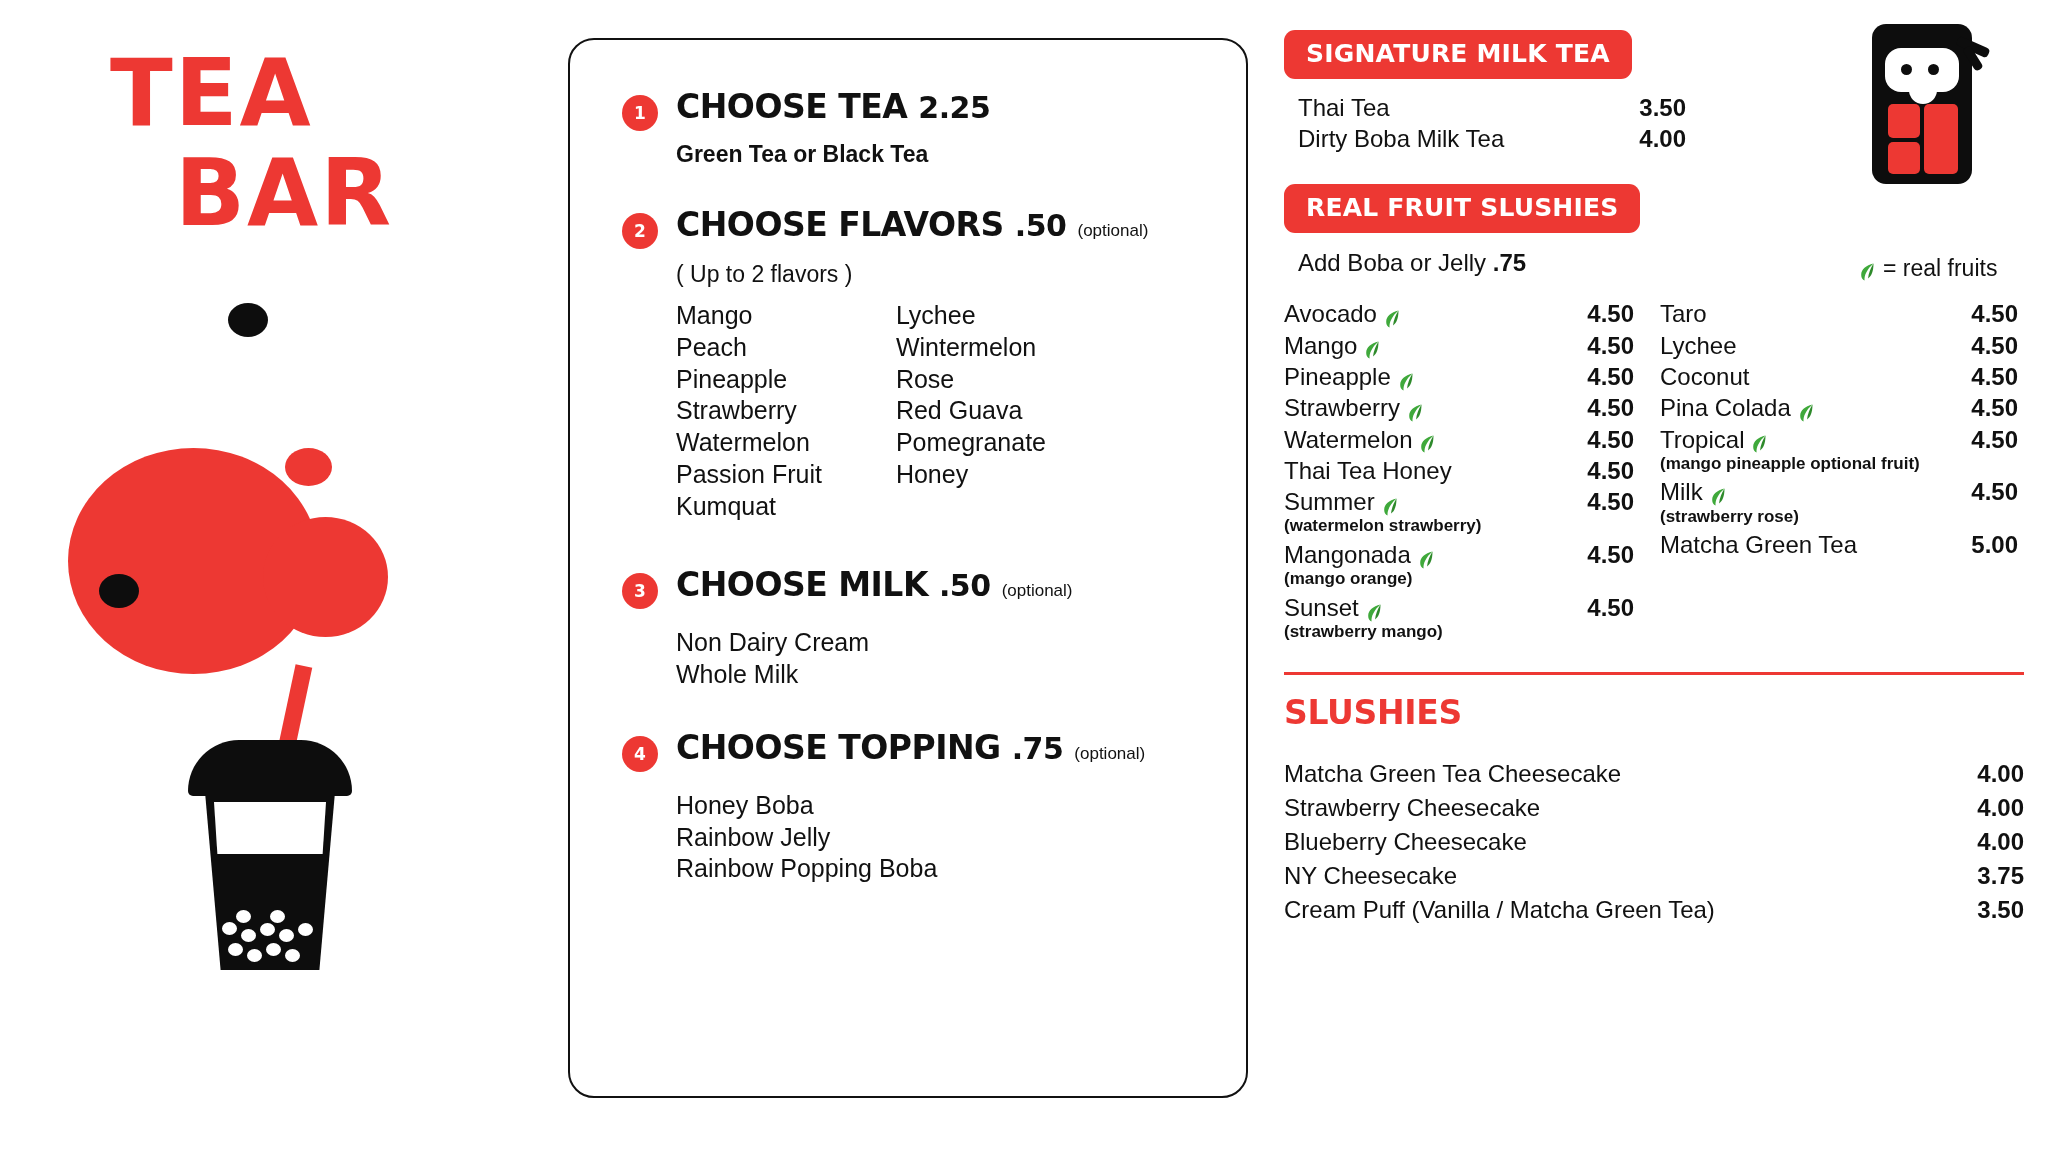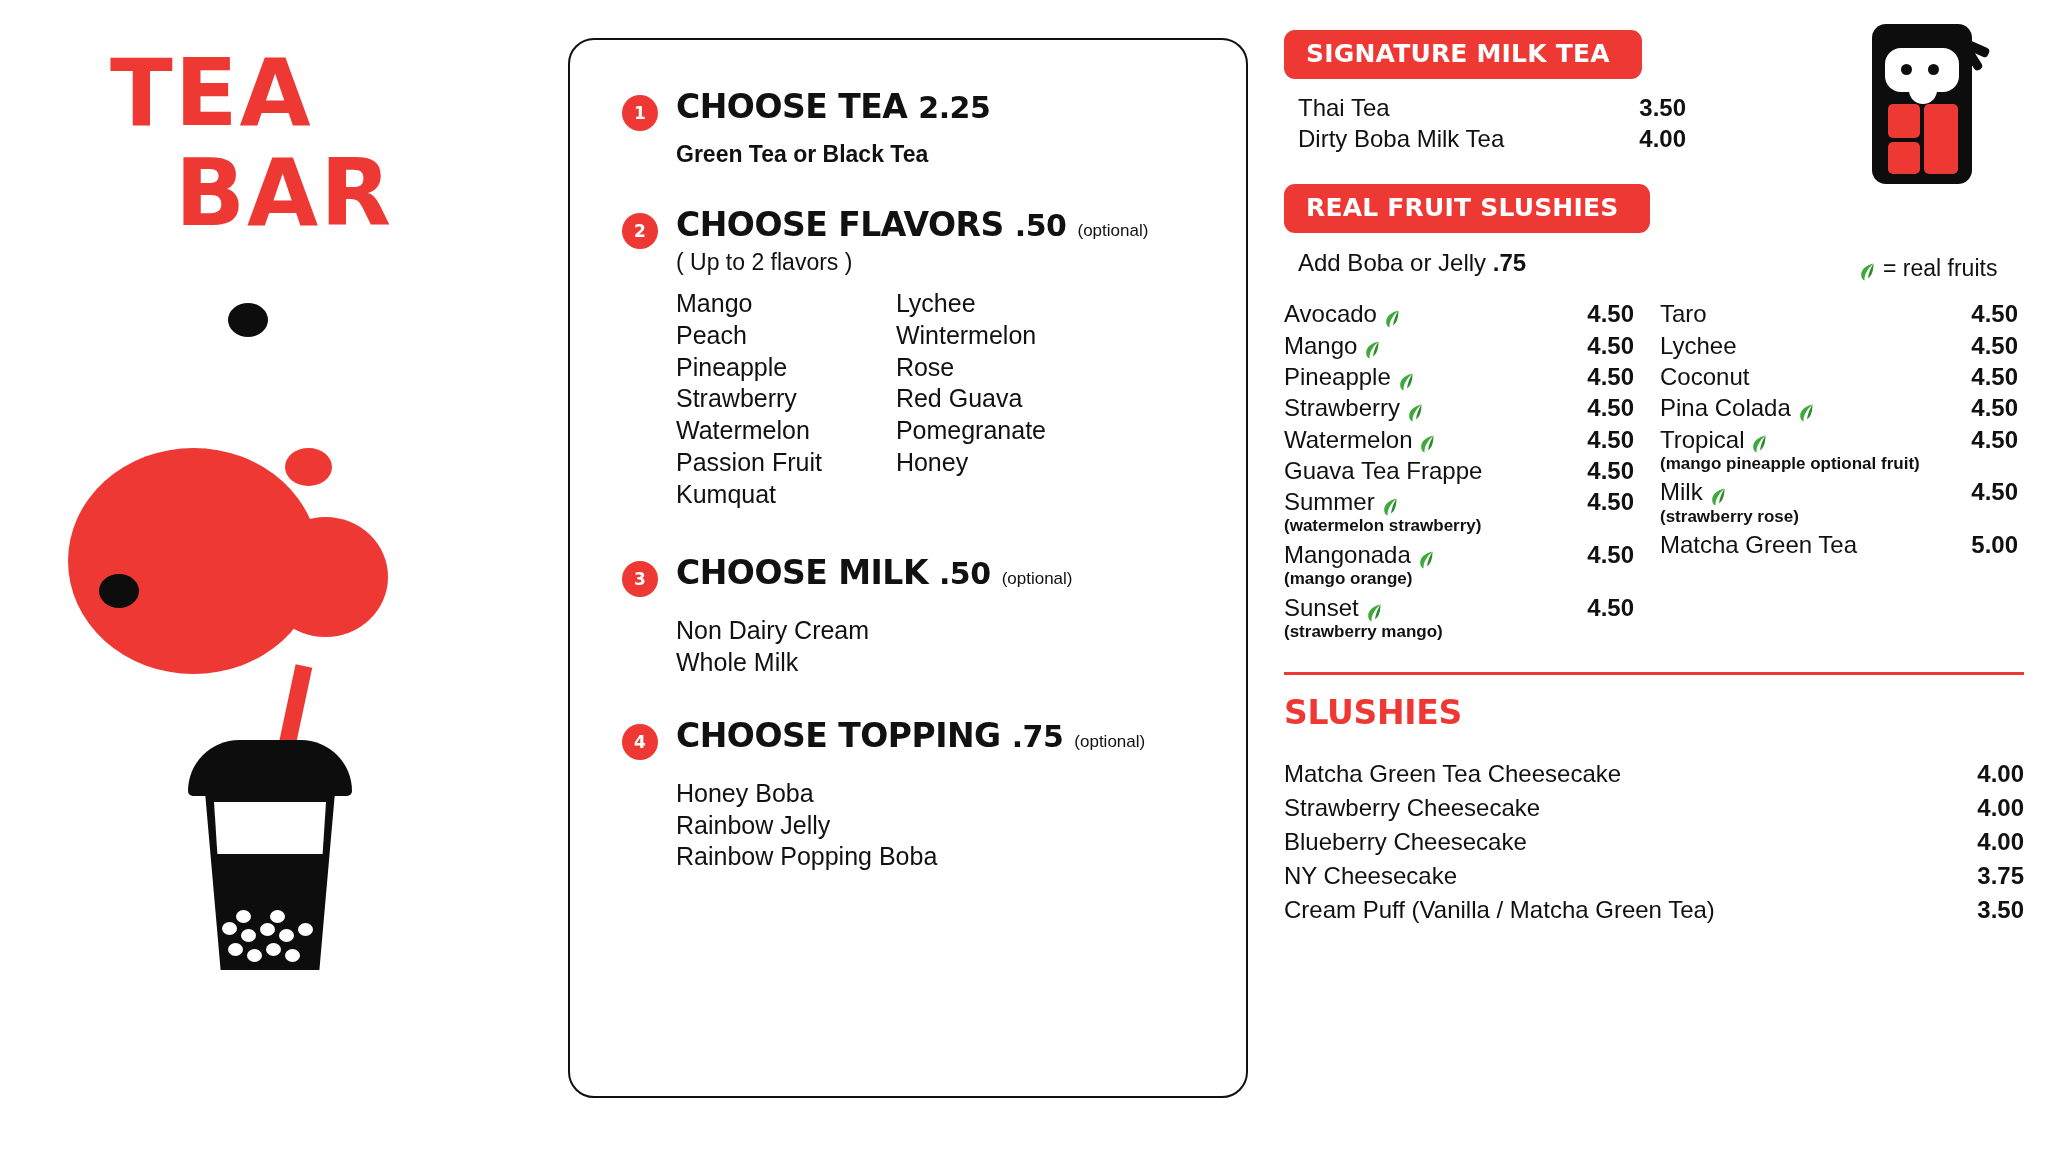--- a/index.html
+++ b/index.html
@@ -85,42 +85,42 @@
   }
   .step-title .price { font-size: 30px; }
   .step-title .opt {
     font-family: "Liberation Sans", sans-serif;
     font-weight: 400; font-size: 17px; letter-spacing: 0;
   }
   .step-sub {
     margin-left: 54px; margin-top: 10px;
     font-size: 23px; font-weight: 700;
   }
-  .step-note { margin-left: 54px; margin-top: 0; font-size: 23px; }
+  .step-note { margin-left: 54px; margin-top: 12px; font-size: 23px; }
   .plain-list { margin-left: 54px; margin-top: 18px; }
   .plain-list div { font-size: 25px; line-height: 1.27; }
 
   .flavor-cols {
     margin-left: 54px; margin-top: 12px;
     display: flex; gap: 74px;
   }
   .flavor-cols div { font-size: 25px; line-height: 1.27; }
 
   .sp1 { height: 34px; }
   .sp2 { height: 40px; }
   .sp3 { height: 34px; }
 
   
   .right { position: absolute; left: 1284px; top: 30px; width: 740px; }
 
   .pill {
     display: inline-block;
     background: #ED3833; color: #ffffff;
     border-radius: 11px;
-    padding: 9px 32px 11px 22px;
+    padding: 9px 22px 11px 22px;
     font-family: "DejaVu Sans", sans-serif;
     font-weight: 700; font-size: 25px;
     letter-spacing: 0.2px;
   }
 
   .sig-list { margin: 14px 0 0 14px; }
   .row {
     display: flex; align-items: baseline;
     font-size: 24px; line-height: 1.28;
   }
@@ -416,21 +416,21 @@
             <span class="leaf"><svg viewBox="0 0 15 18" width="15" height="18">
                   <path d="M13.5 0.6 C6 2.4 1.2 6.6 1.2 11.9 C1.2 14.6 2.6 16.8 4.6 17.6 C4.0 13.0 6.8 6.2 13.5 0.6 Z" fill="#3FA93B"></path>
                   <path d="M13.5 0.6 C10.6 5.2 8.6 10.4 8.0 15.4 C10.9 13.9 13.5 9.0 13.5 0.6 Z" fill="#2E8A2B"></path>
                 </svg></span>
           </span>
           <span class="pr">4.50</span>
         </div>
 
         <div class="srow">
           <span class="nm">
-            <span>Guava Tea Frappe</span>
+            <span>Thai Tea Honey</span>
           </span>
           <span class="pr">4.50</span>
         </div>
 
         <div class="srow">
           <span class="nm">
             <span>Summer</span>
             <span class="leaf"><svg viewBox="0 0 15 18" width="15" height="18">
                   <path d="M13.5 0.6 C6 2.4 1.2 6.6 1.2 11.9 C1.2 14.6 2.6 16.8 4.6 17.6 C4.0 13.0 6.8 6.2 13.5 0.6 Z" fill="#3FA93B"></path>
                   <path d="M13.5 0.6 C10.6 5.2 8.6 10.4 8.0 15.4 C10.9 13.9 13.5 9.0 13.5 0.6 Z" fill="#2E8A2B"></path>

